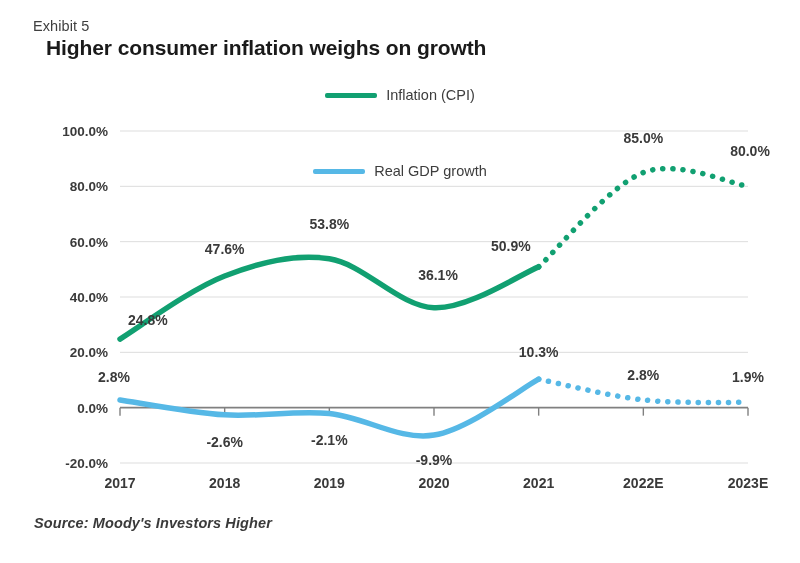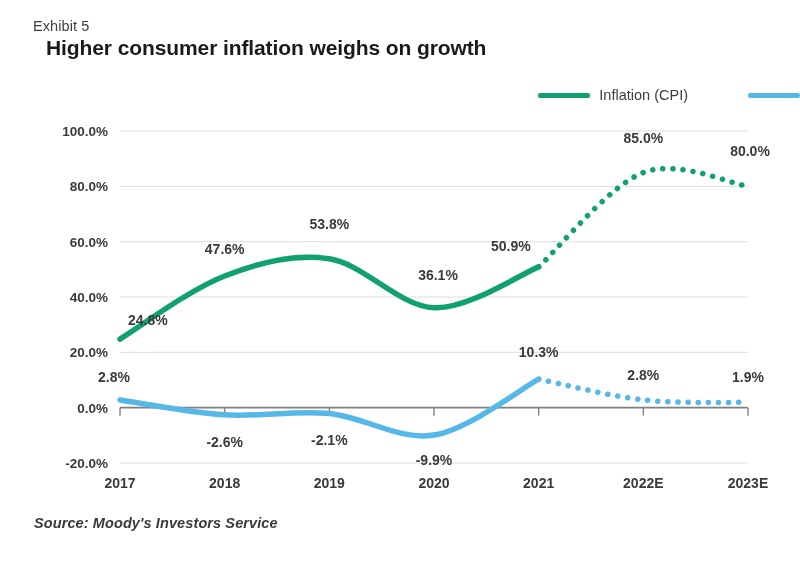--- a/index.html
+++ b/index.html
@@ -39,23 +39,24 @@
     color: #1a1a1a;
     letter-spacing: -0.1px;
     white-space: nowrap;
   }
   .legend {
     position: absolute;
     left: 0;
     top: 87px;
     width: 800px;
     display: flex;
-    justify-content: flex-end;
+    justify-content: space-between;
     gap: 60px;
     align-items: center;
+    flex-direction: column;
   }
   .legend-item {
     display: flex;
     align-items: center;
     gap: 9px;
   }
   .legend-swatch {
     display: block;
     width: 52px;
     height: 5px;
@@ -121,20 +122,21 @@
   <div class="exhibit-label">Exhibit 5</div>
   <div class="chart-title">Higher consumer inflation weighs on growth</div>
 
   <div class="legend">
     <div class="legend-item">
       <span class="legend-swatch" style="background:#11a071"></span>
       <span class="legend-text">Inflation (CPI)</span>
     </div>
     <div class="legend-item">
       <span class="legend-swatch" style="background:#56b8e6"></span>
+      <span class="legend-text">Real GDP growth</span>
     </div>
   </div>
 
   <svg id="plot-svg" width="800" height="563">
     <g id="gridlines">
         <line x1="120" x2="748" y1="463" y2="463" class="gridline"></line>
         <line x1="120" x2="748" y1="352.33333333333337" y2="352.33333333333337" class="gridline"></line>
         <line x1="120" x2="748" y1="297" y2="297" class="gridline"></line>
         <line x1="120" x2="748" y1="241.66666666666669" y2="241.66666666666669" class="gridline"></line>
         <line x1="120" x2="748" y1="186.33333333333331" y2="186.33333333333331" class="gridline"></line>
@@ -185,15 +187,15 @@
         <text x="114" y="381.92" text-anchor="middle" class="point-label">2.8%</text>
         <text x="224.66666666666669" y="446.86" text-anchor="middle" class="point-label">-2.6%</text>
         <text x="329.33333333333337" y="445.4766666666667" text-anchor="middle" class="point-label">-2.1%</text>
         <text x="434" y="465.0566666666667" text-anchor="middle" class="point-label">-9.9%</text>
         <text x="538.6666666666667" y="357.17" text-anchor="middle" class="point-label">10.3%</text>
         <text x="643.3333333333334" y="379.92" text-anchor="middle" class="point-label">2.8%</text>
         <text x="748" y="382.41" text-anchor="middle" class="point-label">1.9%</text>
       </g>
   </svg>
 
-  <div class="source-note">Source: Moody's Investors Service</div>
+  <div class="source-note">Source: Moody's Investors Higher</div>
 
 </div>
 
 </body></html>

